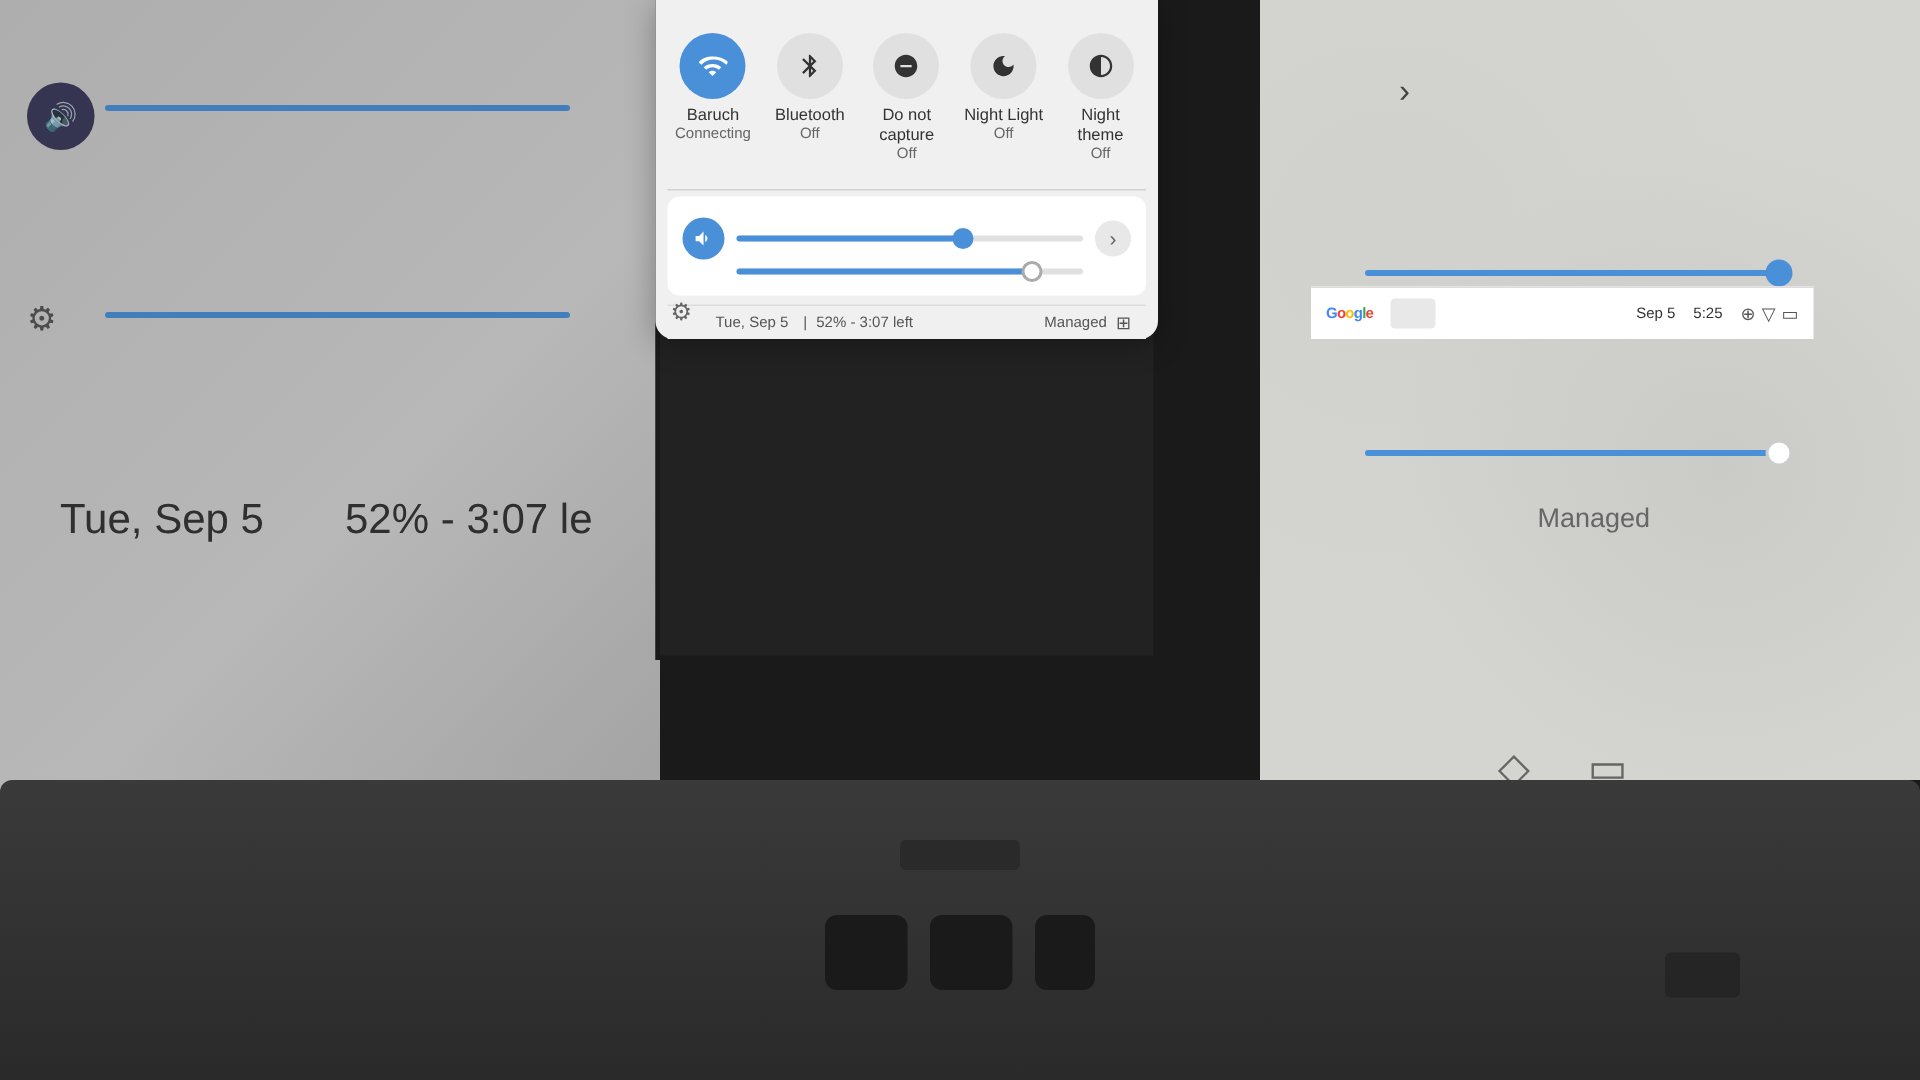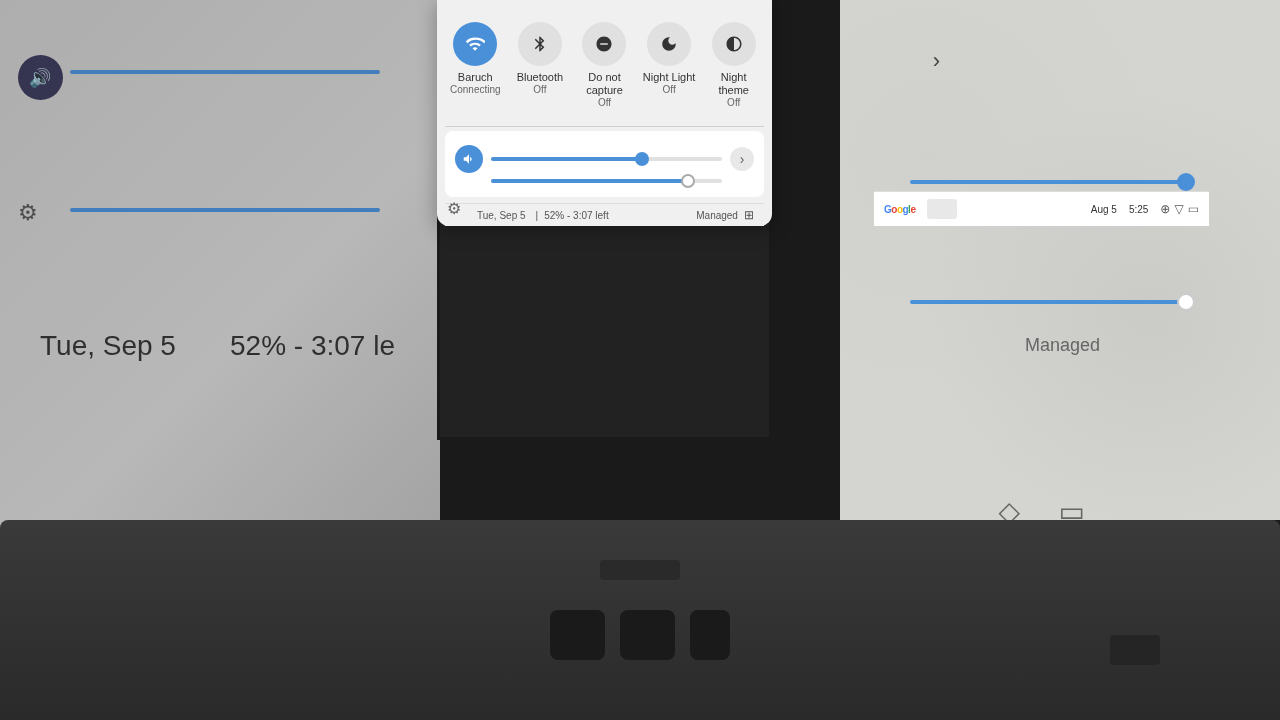--- a/index.html
+++ b/index.html
@@ -539,21 +539,21 @@
     <span>Managed</span>
     <span class="status-icon-small">⊞</span>
   </div>
 
   <div class="taskbar">
     <div class="taskbar-google">
       <span>G</span><span>o</span><span>o</span><span>g</span><span>l</span><span>e</span>
     </div>
     <div style="width:30px; height:20px; background:#e8e8e8; border-radius:3px; flex-shrink:0;"></div>
     <span style="flex:1;"></span>
-    <span class="taskbar-date">Aug 5</span>
+    <span class="taskbar-date">Sep 5</span>
     <span class="taskbar-time">5:25</span>
     <div class="taskbar-icons">
       <span class="taskbar-icon">⊕</span>
       <span class="taskbar-icon">▽</span>
       <span class="taskbar-icon">▭</span>
     </div>
   </div>
 
 </div>
 

